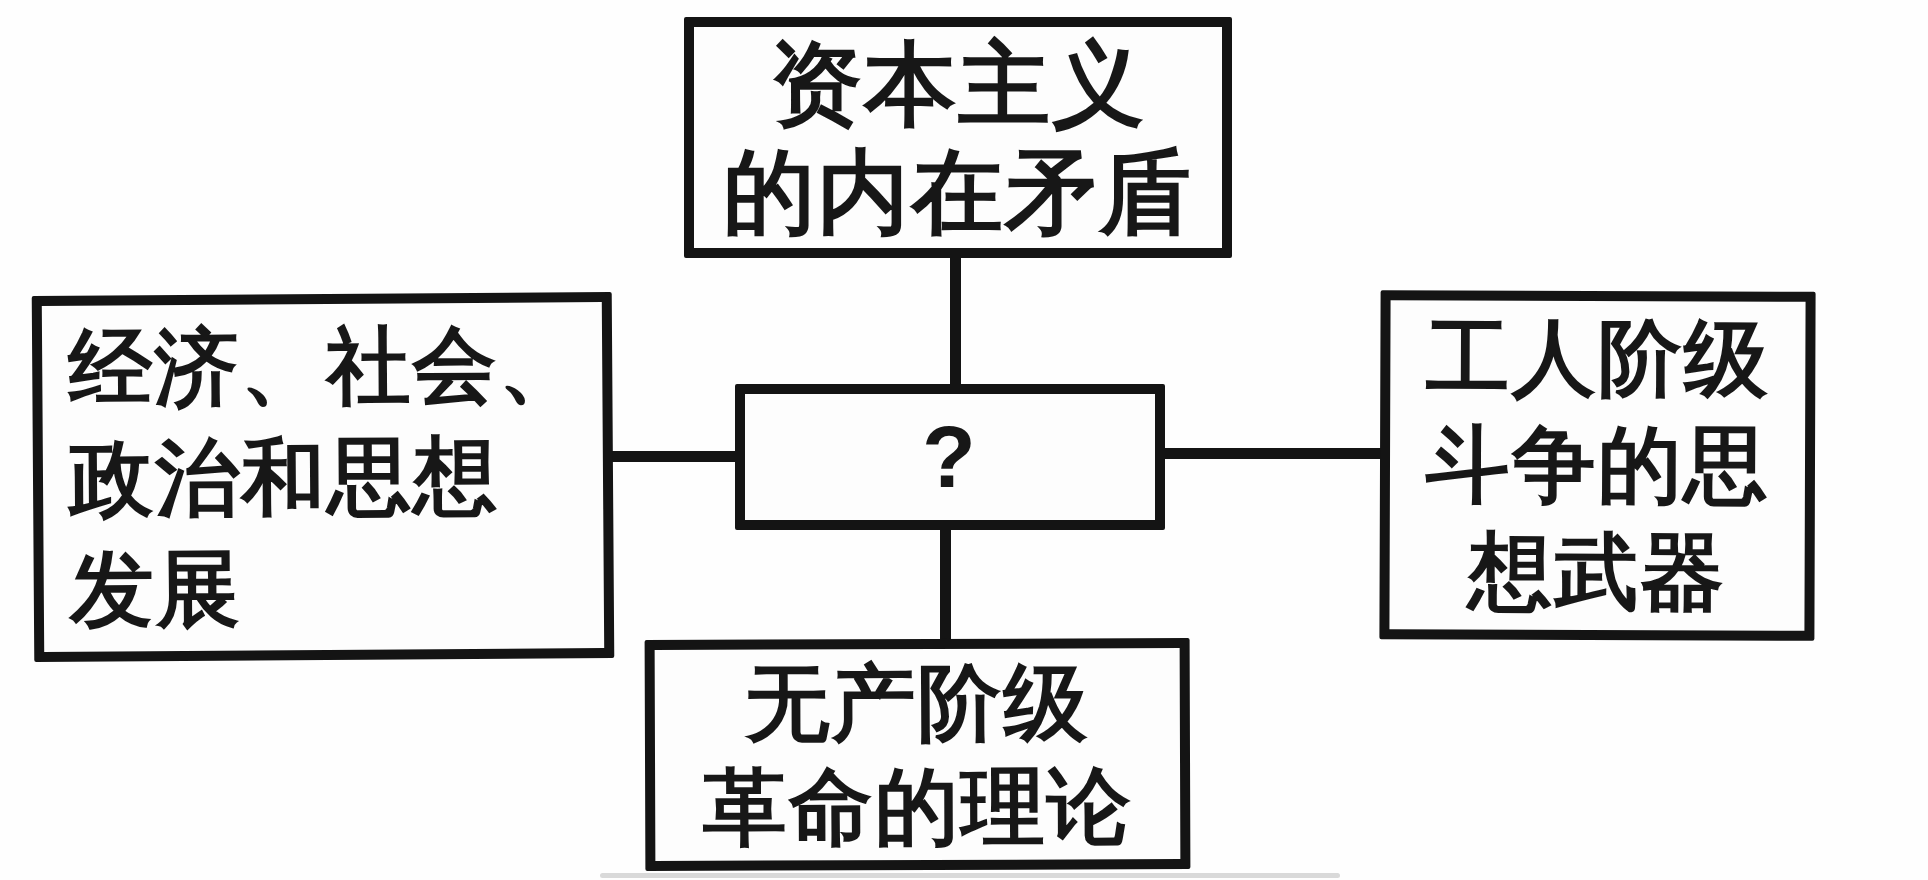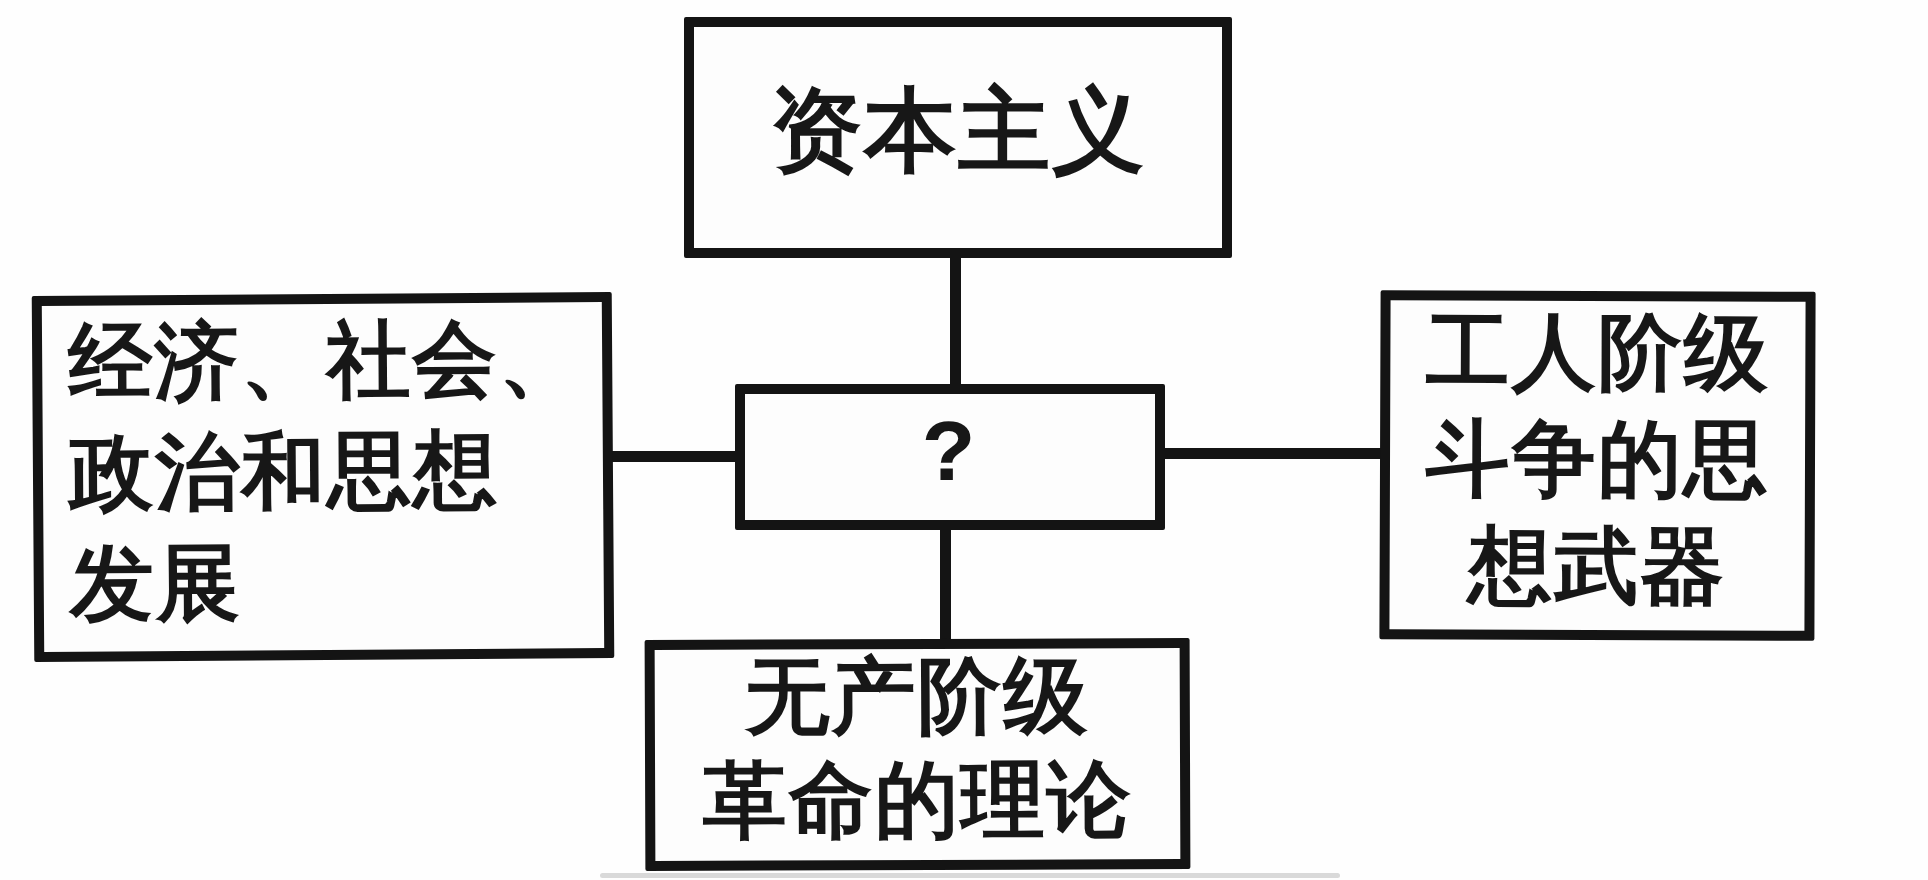--- a/index.html
+++ b/index.html
@@ -6,21 +6,21 @@
     margin: 0;
     padding: 0;
     background: #ffffff;
   }
   .canvas {
     position: relative;
     width: 1928px;
     height: 880px;
     background: #fefefe;
     overflow: hidden;
-    font-family: Liberation Mono, monospace;
+    font-family: Liberation Sans, sans-serif;
   }
   .node {
     position: absolute;
     box-sizing: border-box;
     border: 10px solid #141414;
     border-radius: 2px;
     background: #fdfdfd;
     color: #171717;
     font-weight: bold;
     display: flex;
@@ -93,20 +93,21 @@
 
 <div class="canvas">
 
   <div class="edge edge-center-top"></div>
   <div class="edge edge-center-left"></div>
   <div class="edge edge-center-right"></div>
   <div class="edge edge-center-bottom"></div>
 
   <div class="node node-top">
     <div class="tline">资本主义</div>
+    <div class="tline">的内在矛盾</div>
   </div>
 
   <div class="node node-left">
     <div class="tline">经济、社会、</div>
     <div class="tline">政治和思想</div>
     <div class="tline">发展</div>
   </div>
 
   <div class="node node-center">
     <div class="tline">?</div>

